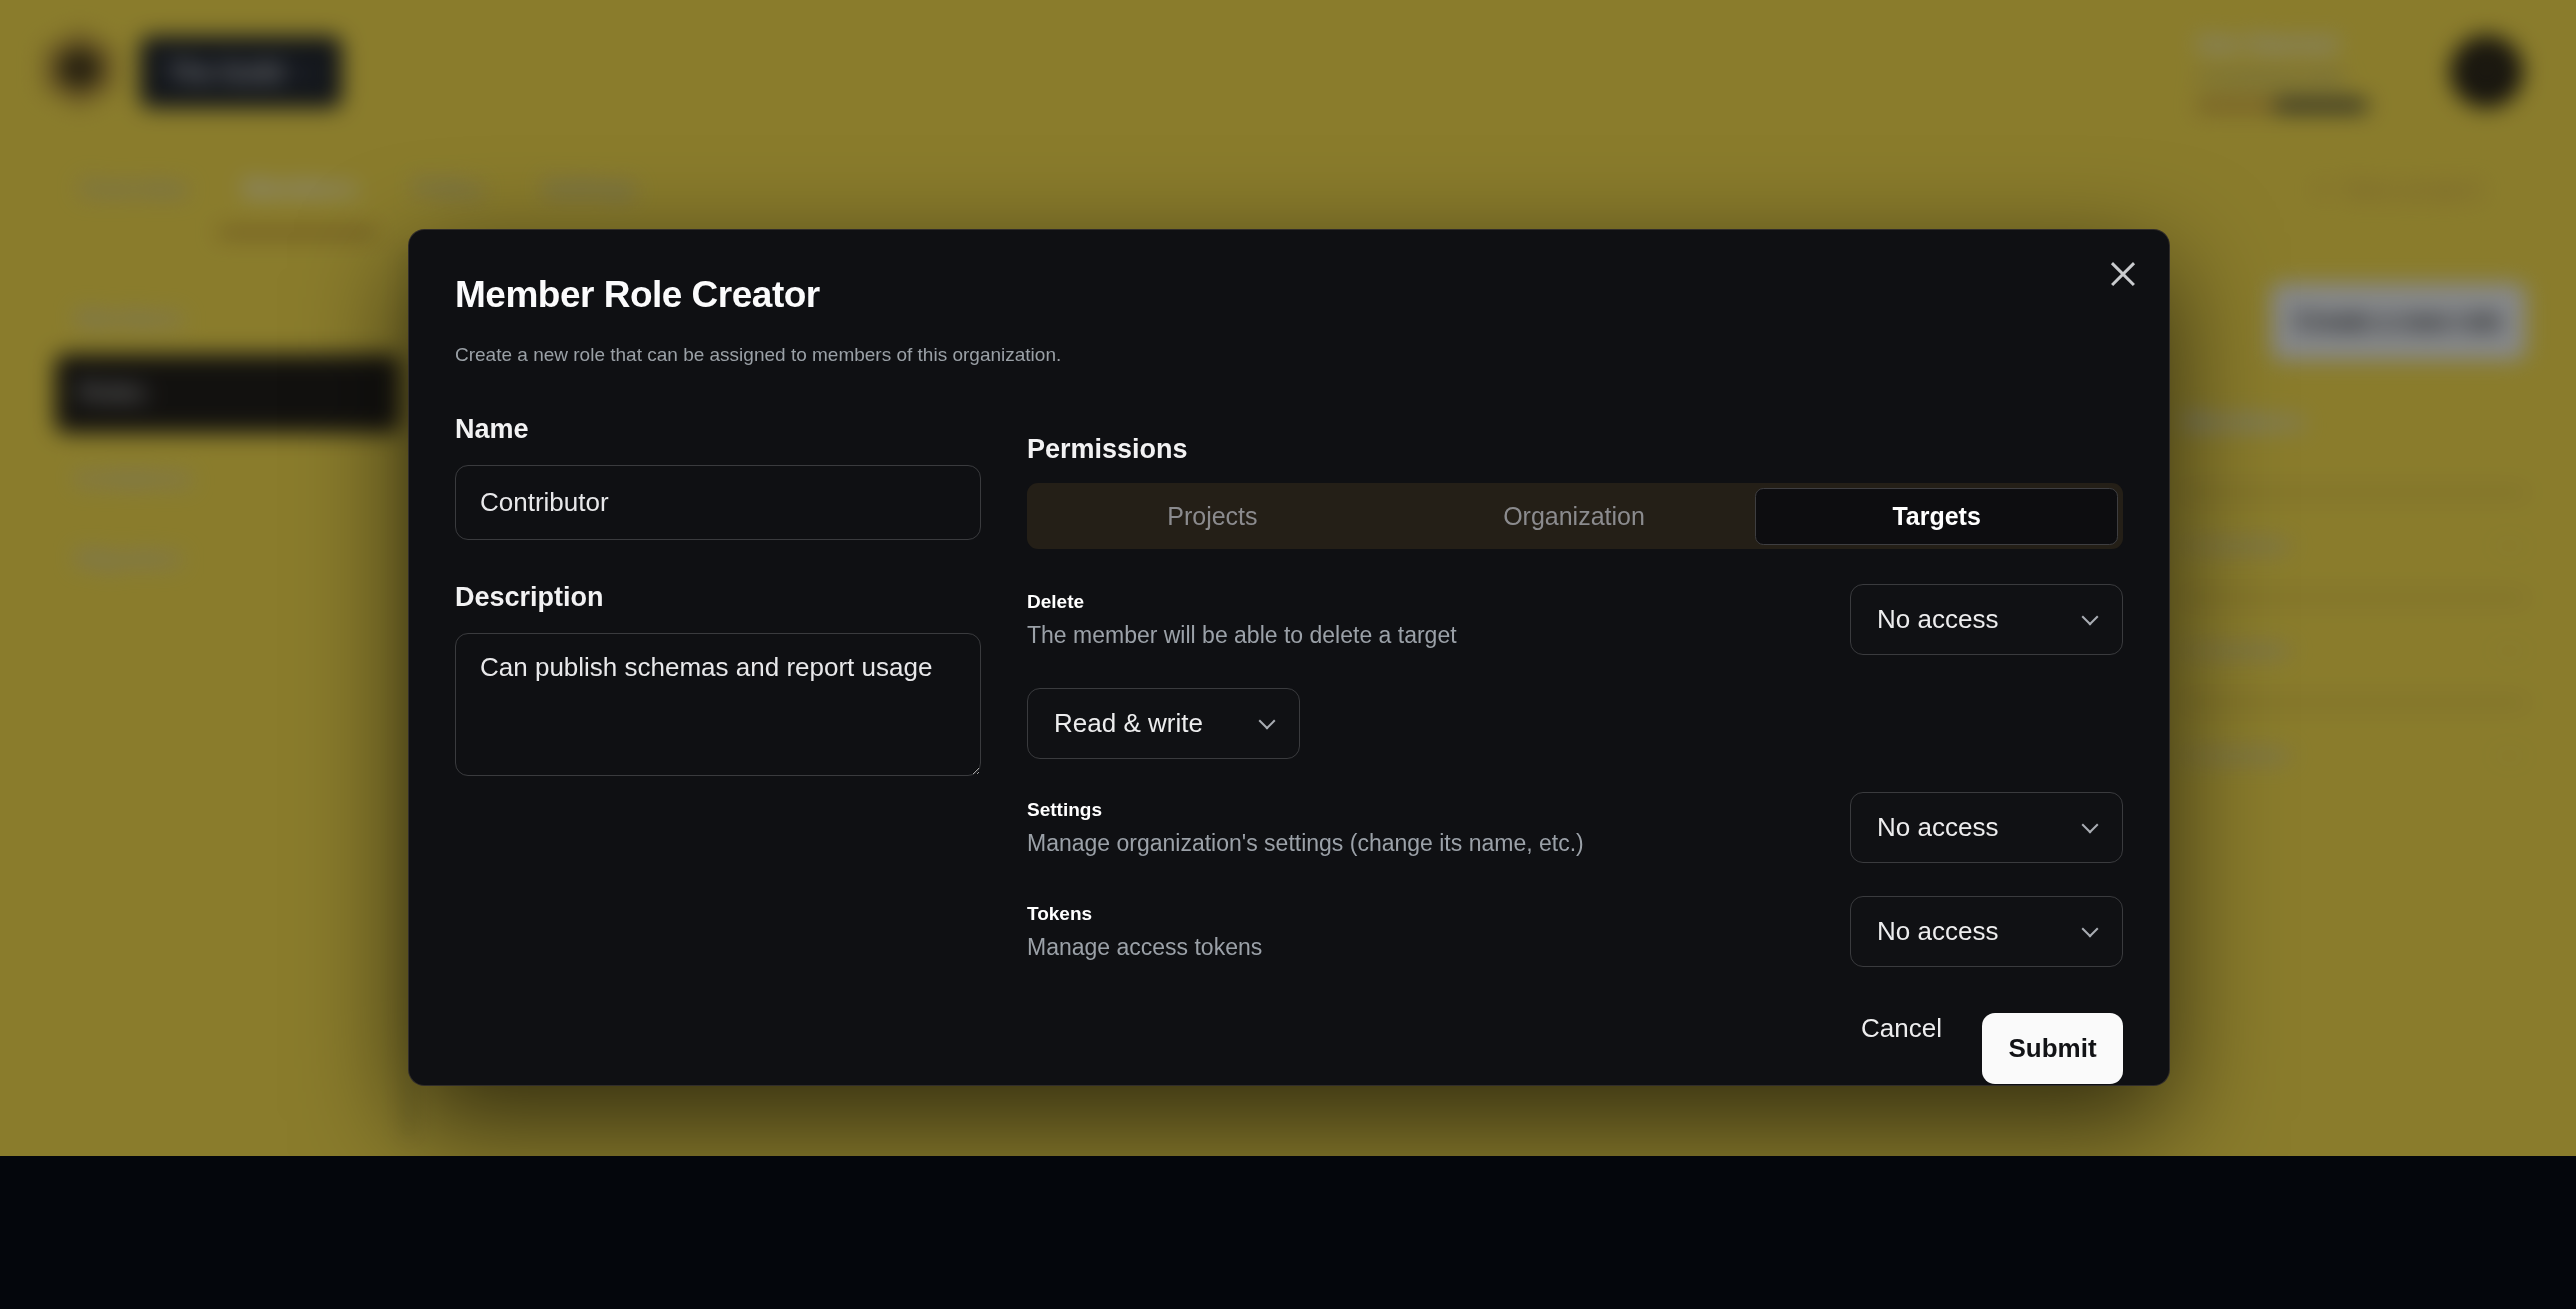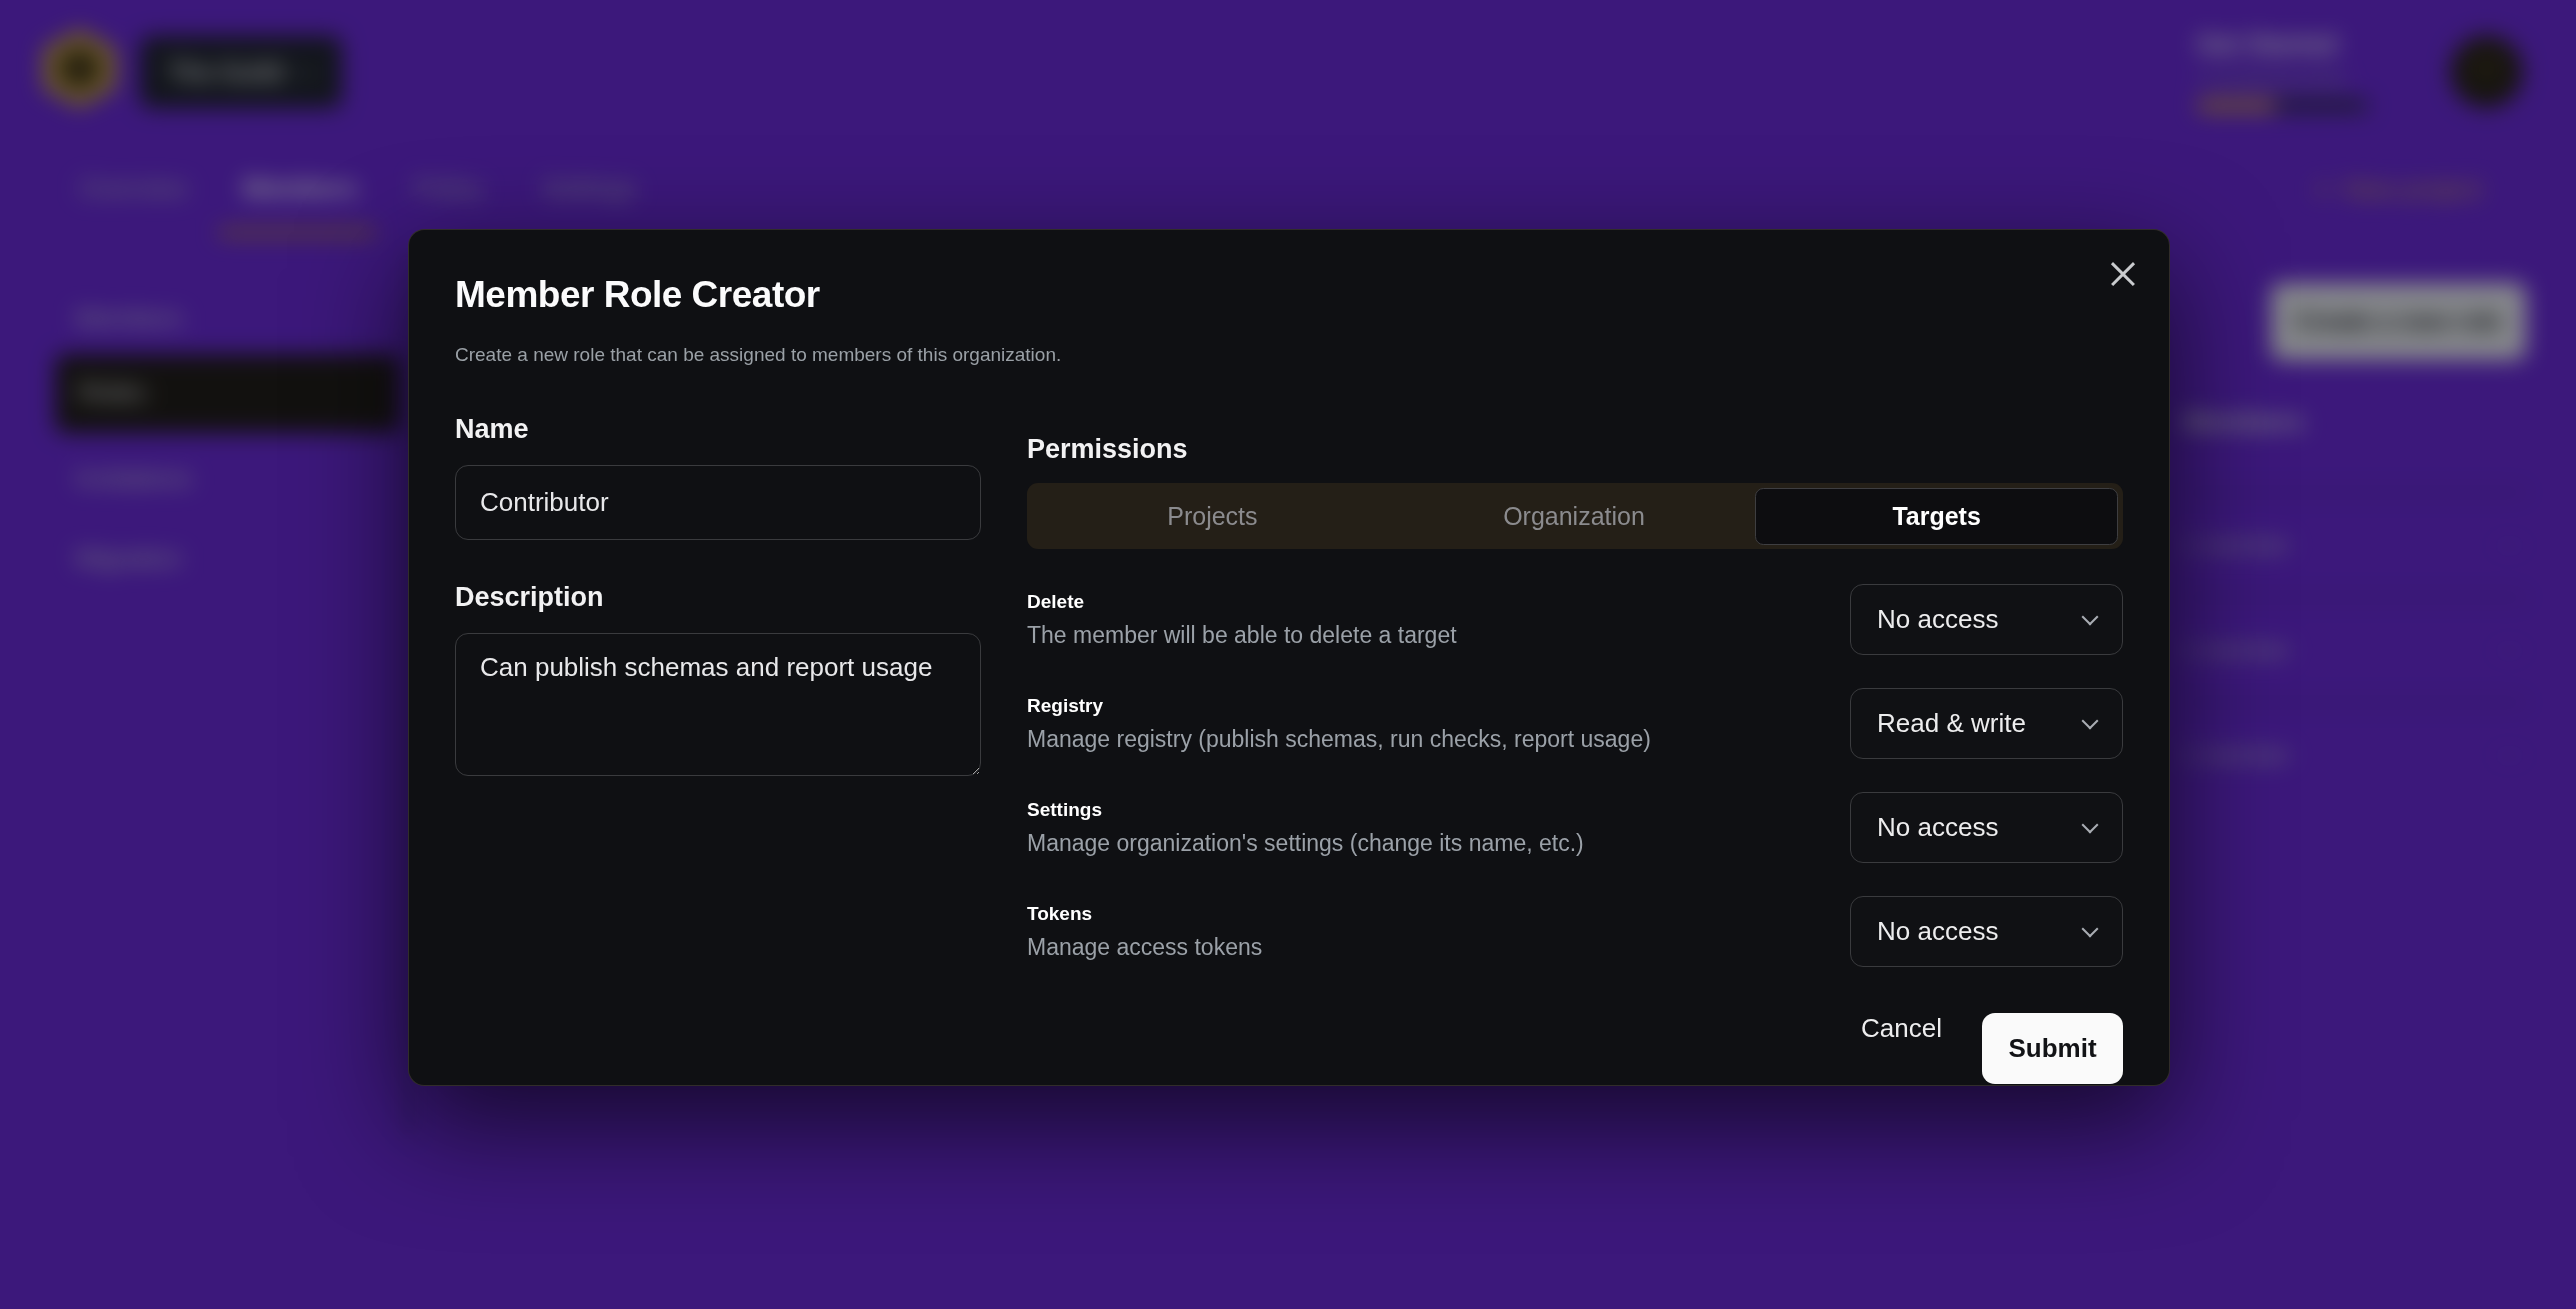--- a/index.html
+++ b/index.html
@@ -1,18 +1,18 @@
 <!DOCTYPE html>
 <html style="font-size:14.7px"><head>
 <meta charset="utf-8">
 <style>
   * { margin:0; padding:0; box-sizing:border-box; }
   html,body { background:#04060c; }
   body { font-family:"Liberation Sans","DejaVu Sans",sans-serif; }
-  .stage { position:relative; width:2576px; height:1309px; overflow:hidden; background:#6d28d9; }
+  .stage { position:relative; width:2576px; height:1156px; overflow:hidden; background:#fde047; }
 
   
   .bg { position:absolute; inset:0; filter:blur(11px); }
 
   .logo { position:absolute; left:43px; top:29px; width:73px; height:79px;
           background:#c7a23b; clip-path:polygon(50% 0,100% 25%,100% 75%,50% 100%,0 75%,0 25%); }
   .logo::after { content:""; position:absolute; left:22%; top:22%; width:56%; height:56%;
           background:#4a3a14; clip-path:polygon(50% 0,100% 25%,100% 75%,50% 100%,0 75%,0 25%); }
 
   .org-btn { position:absolute; left:140px; top:36px; width:202px; height:72px;
@@ -207,24 +207,20 @@
               <div class="perm-title">Delete</div>
               <div class="perm-desc">The member will be able to delete a target</div>
             </div>
             <div class="select">
               <span class="sel-val">No access</span>
               <span class="sel-chev"></span>
             </div>
           </div>
 
           <div class="perm-row">
-            <div class="perm-txt">
-              <div class="perm-title">Registry</div>
-              <div class="perm-desc">Manage registry (publish schemas, run checks, report usage)</div>
-            </div>
             <div class="select">
               <span class="sel-val">Read &amp; write</span>
               <span class="sel-chev"></span>
             </div>
           </div>
 
           <div class="perm-row">
             <div class="perm-txt">
               <div class="perm-title">Settings</div>
               <div class="perm-desc">Manage organization's settings (change its name, etc.)</div>

